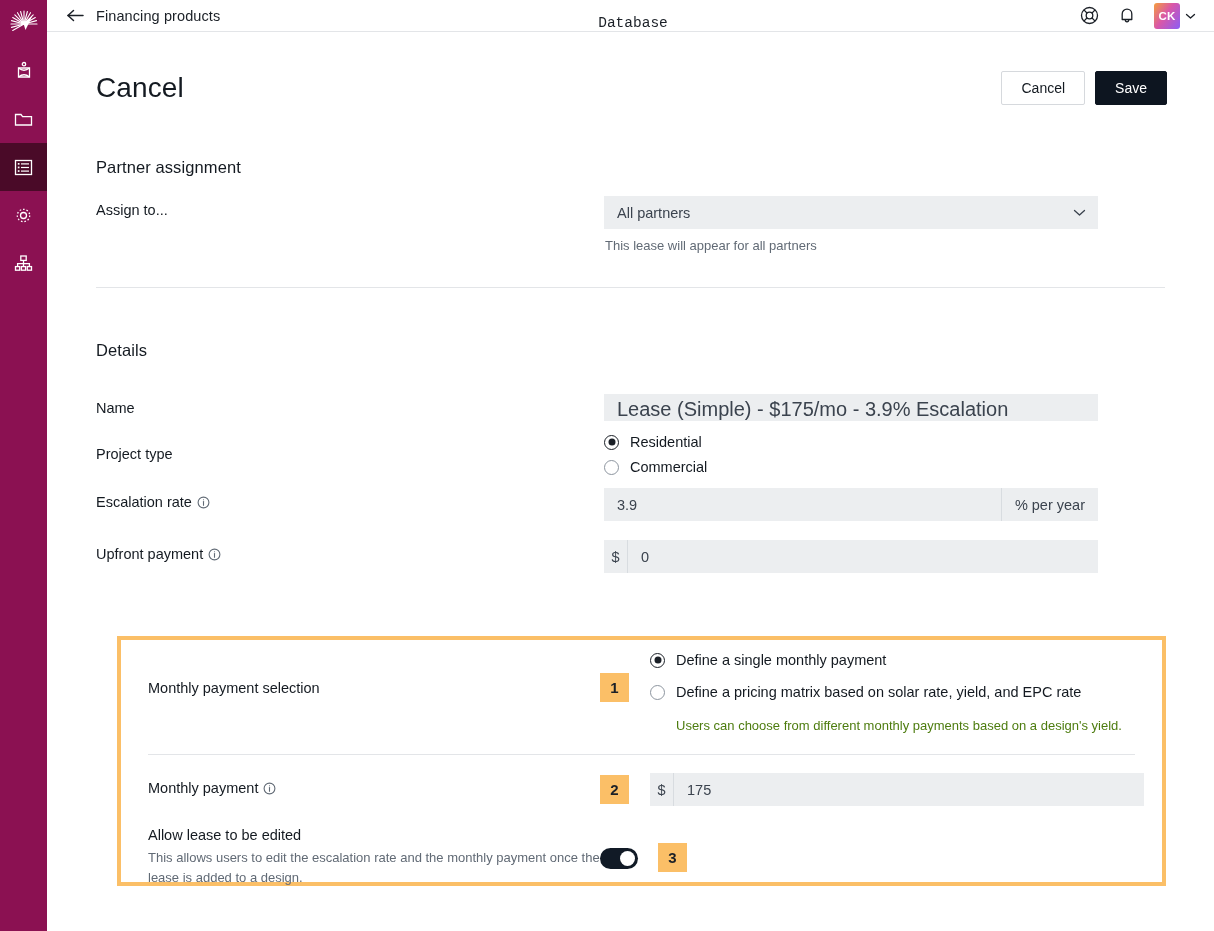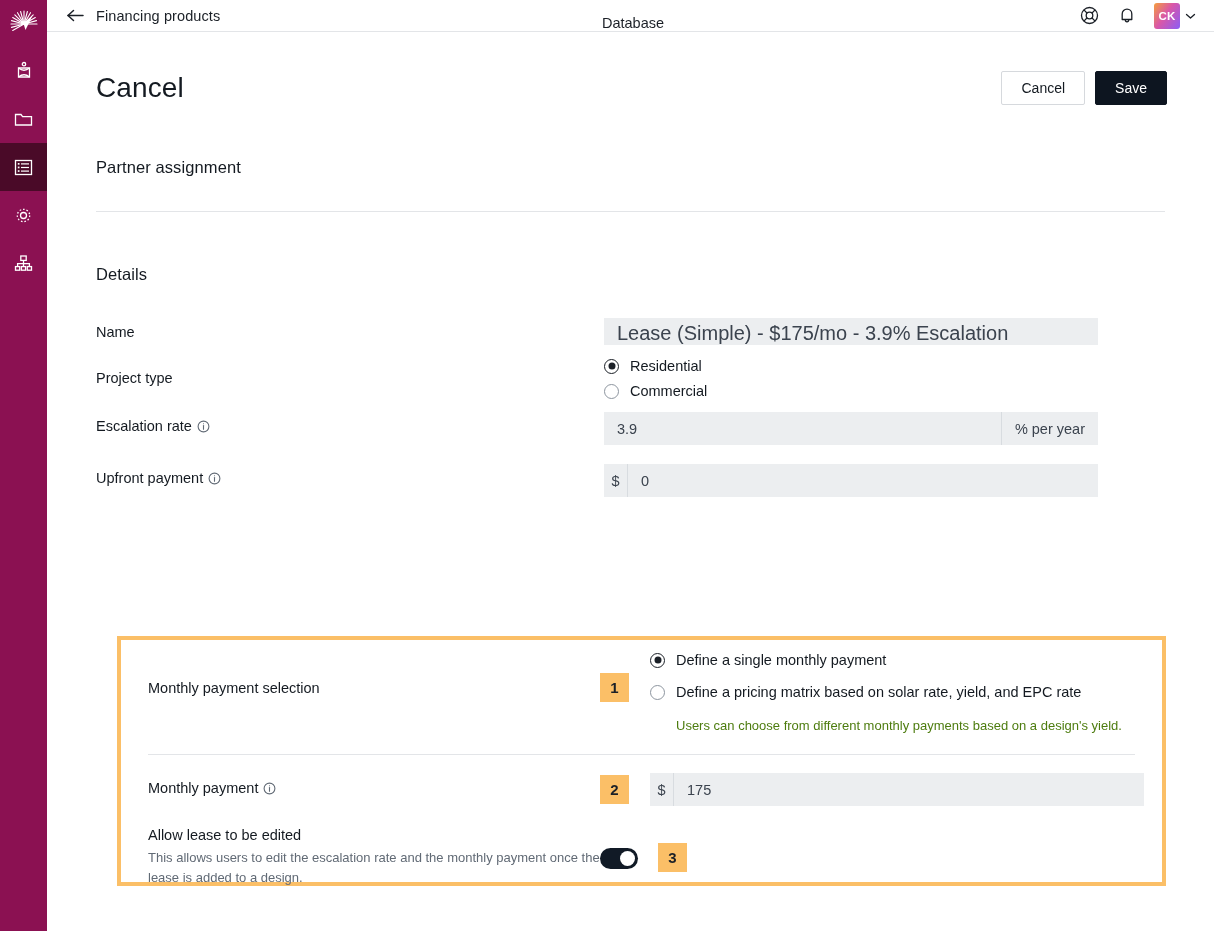--- a/index.html
+++ b/index.html
@@ -45,21 +45,21 @@
     display: flex; align-items: center; gap: 11px;
     margin-left: 19px; cursor: pointer;
   }
   .back-label {
     font-size: 14.5px; color: #1b2027; font-weight: 400;
     letter-spacing: .1px;
   }
   .center-title {
     position: absolute; left: 5px; right: 0; top: 0; height: 46px;
     display: flex; align-items: center; justify-content: center;
-    font-size: 14.5px; color: #1b2027; pointer-events: none;
+    font-size: 14.5px; color: #1b2027; pointer-events: none; font-family: Liberation Mono, monospace;
   }
   .topbar-right {
     margin-left: auto; display: flex; align-items: center;
     gap: 17px; margin-right: 18px; position: relative; z-index: 2;
   }
   .icon-btn { cursor: pointer; display: flex; align-items: center; justify-content: center; }
   .avatar-group { display: flex; align-items: center; gap: 5px; cursor: pointer; }
   .avatar {
     width: 26px; height: 26px; border-radius: 3px;
     background: linear-gradient(125deg,#f59e3c 0%,#d957a8 45%,#8b5cf6 100%);
@@ -306,20 +306,38 @@
         <div class="page-actions">
           <button class="btn btn-secondary">Cancel</button>
           <button class="btn btn-primary">Save</button>
         </div>
       </div>
 
       <div class="content">
 
         <h2 class="section-title">Partner assignment</h2>
 
+        <div class="row">
+          <div class="row-label-col">
+            <div class="row-label">Assign to...</div>
+          </div>
+          <div class="row-field-col">
+            <div>
+              <div class="select">
+                <span>All partners</span>
+                <span class="chev">
+                  <svg width="13" height="9" viewBox="0 0 13 9" fill="none" stroke="#3b434e" stroke-width="1.3" stroke-linecap="round" stroke-linejoin="round">
+                    <polyline points="1.5,2.5 6.5,7 11.5,2.5"></polyline>
+                  </svg>
+                </span>
+              </div>
+              <div class="helper">This lease will appear for all partners</div>
+            </div>
+          </div>
+        </div>
 
         <div class="divider"></div>
 
         <h2 class="section-title">Details</h2>
 
         <div class="row" style="padding-top:34px">
           <div class="row-label-col">
             <div class="row-label">Name</div>
           </div>
           <div class="row-field-col">

